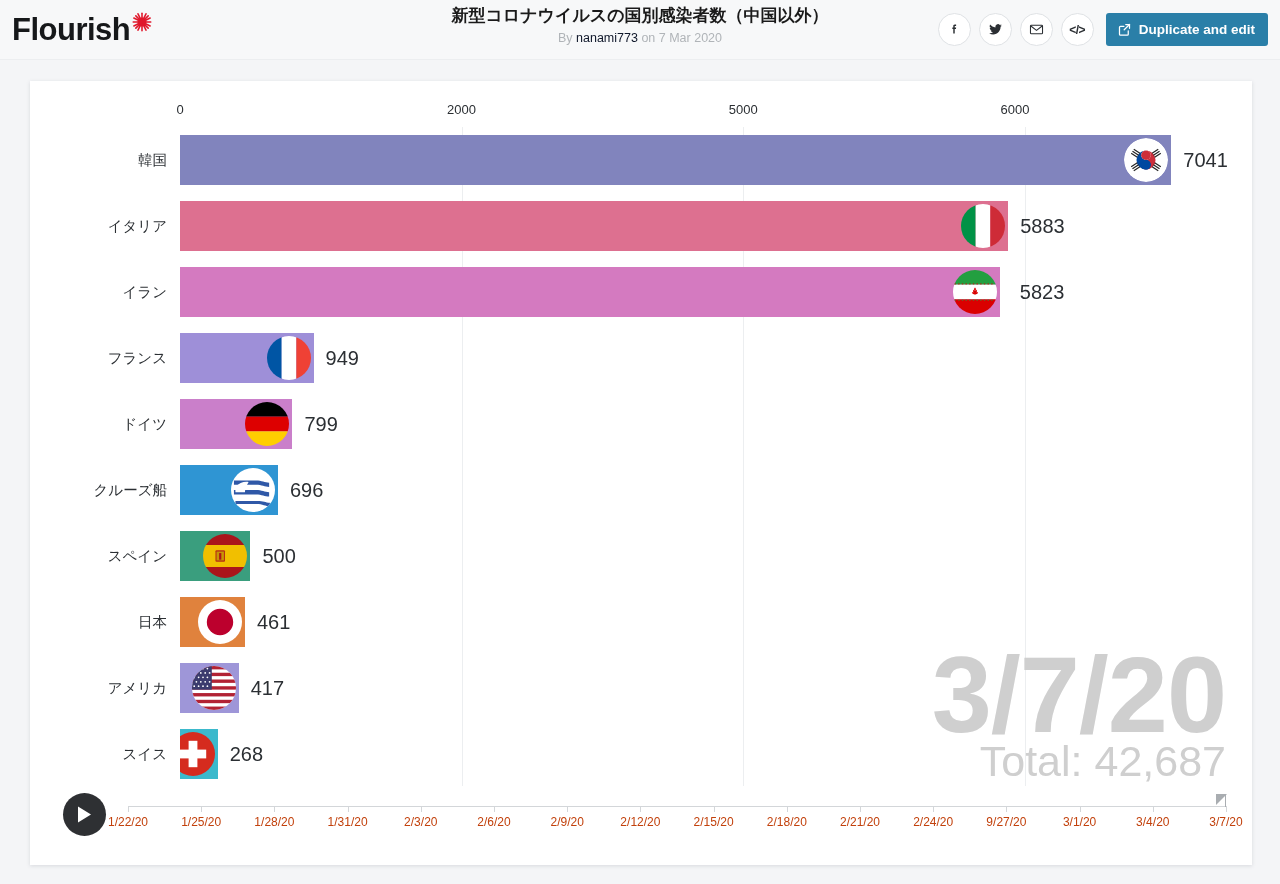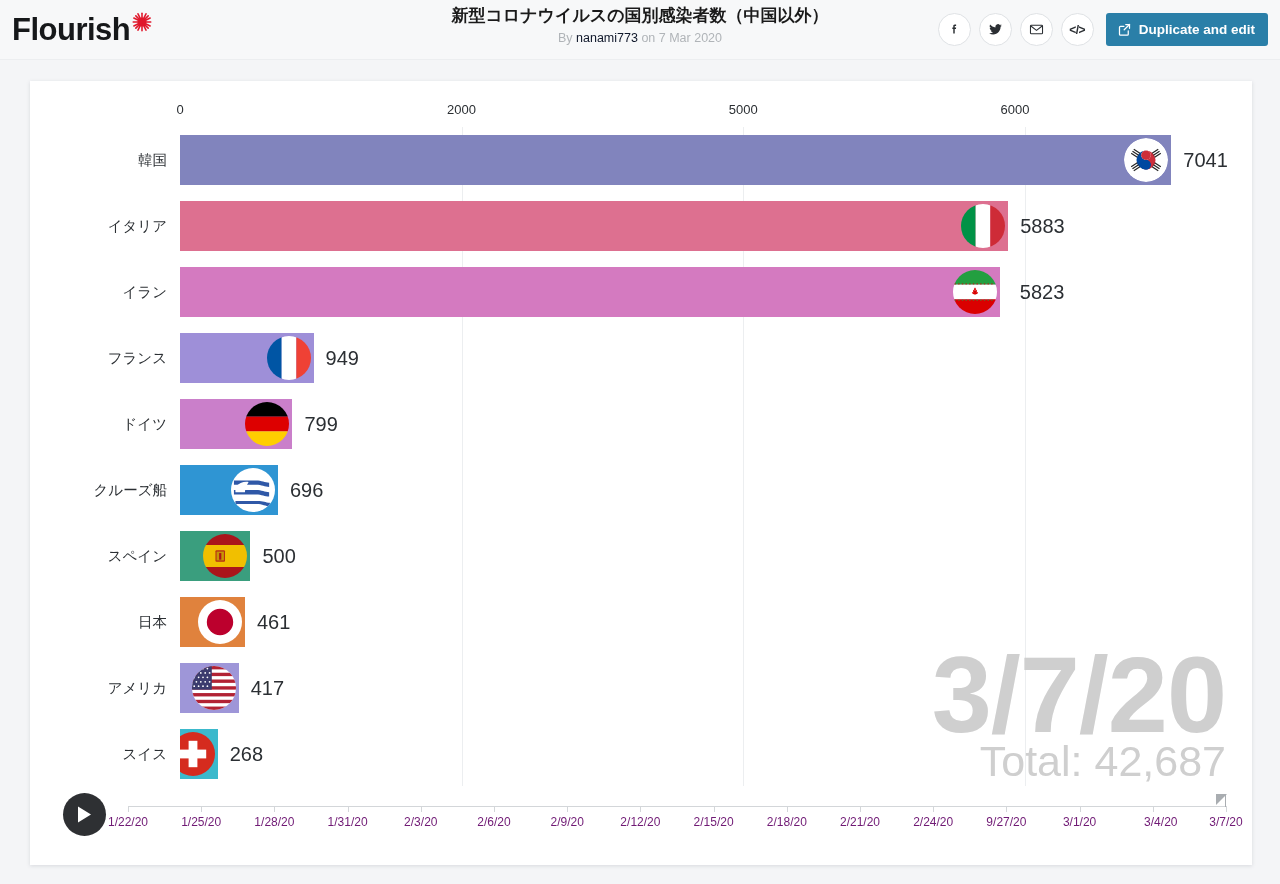--- a/index.html
+++ b/index.html
@@ -125,21 +125,21 @@
     display: flex; align-items: center; justify-content: center;
   }
   #tl-axis {
     position: absolute; left: 98px; top: 25px;
     width: 1098px; height: 1px; background: #d3d6d9;
   }
   .tl-tick {
     position: absolute; top: 0; width: 1px; height: 6px; background: #d3d6d9;
   }
   .tl-label {
-    position: absolute; top: 9px; font-size: 12px; color: #701a75;
+    position: absolute; top: 9px; font-size: 12px; color: #c2410c;
     transform: translateX(-50%); white-space: nowrap;
   }
   #tl-handle {
     position: absolute; right: -1px; top: -12px;
     width: 0; height: 0;
     border-left: 11px solid #a9adb1;
     border-bottom: 11px solid transparent;
   }
   #tl-handle-line {
     position: absolute; right: 0; top: -12px; width: 1px; height: 13px;
@@ -461,18 +461,18 @@
         <div class="tl-label" style="left: 60%;">2/18/20</div>
         <div class="tl-tick" style="left: 66.6667%;"></div>
         <div class="tl-label" style="left: 66.6667%;">2/21/20</div>
         <div class="tl-tick" style="left: 73.3333%;"></div>
         <div class="tl-label" style="left: 73.3333%;">2/24/20</div>
         <div class="tl-tick" style="left: 80%;"></div>
         <div class="tl-label" style="left: 80%;">9/27/20</div>
         <div class="tl-tick" style="left: 86.6667%;"></div>
         <div class="tl-label" style="left: 86.6667%;">3/1/20</div>
         <div class="tl-tick" style="left: 93.3333%;"></div>
-        <div class="tl-label" style="left: 93.3333%; margin-left: 8px;">3/4/20</div>
+        <div class="tl-label" style="left: 93.3333%;">3/4/20</div>
         <div class="tl-tick" style="left: 100%;"></div>
         <div class="tl-label" style="left: 100%;">3/7/20</div>
       </div>
   </div>
 </div>
 
 </body></html>

